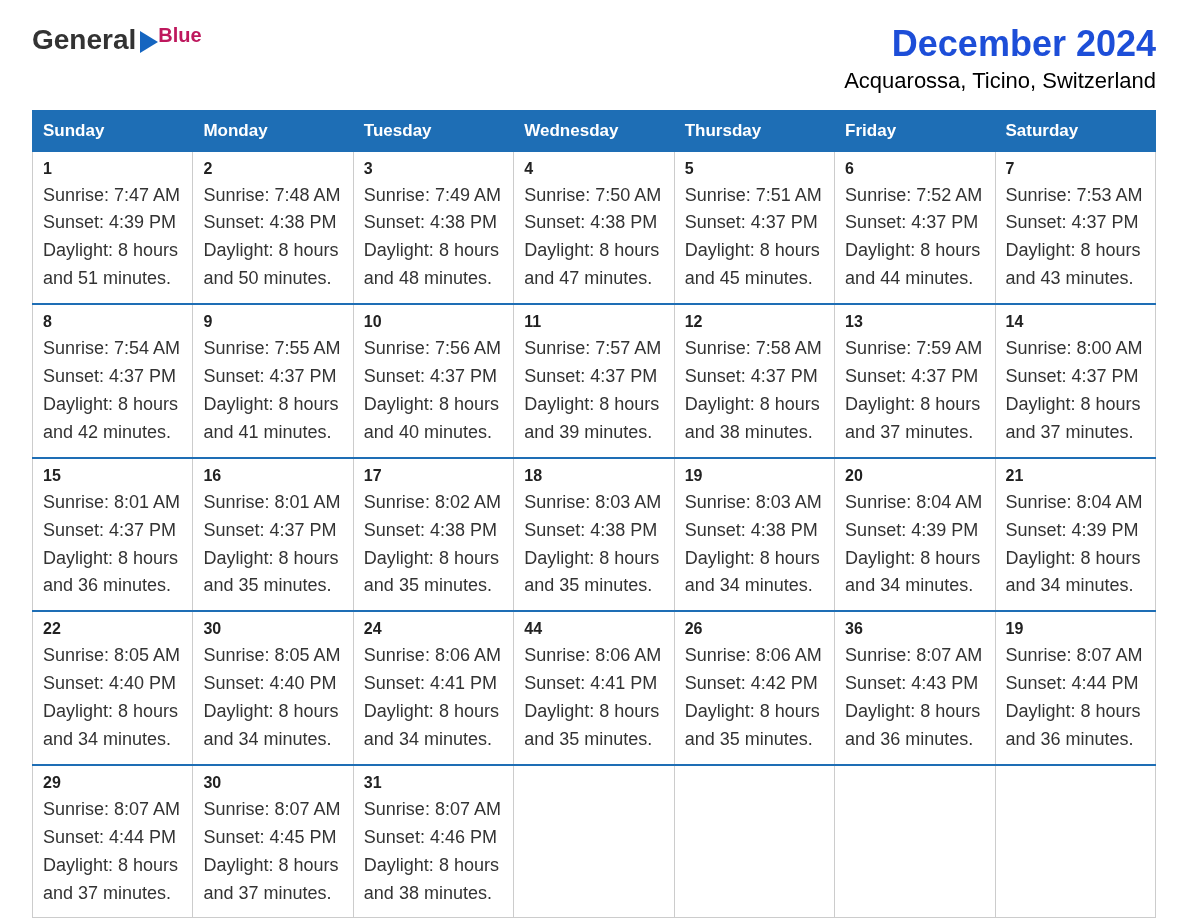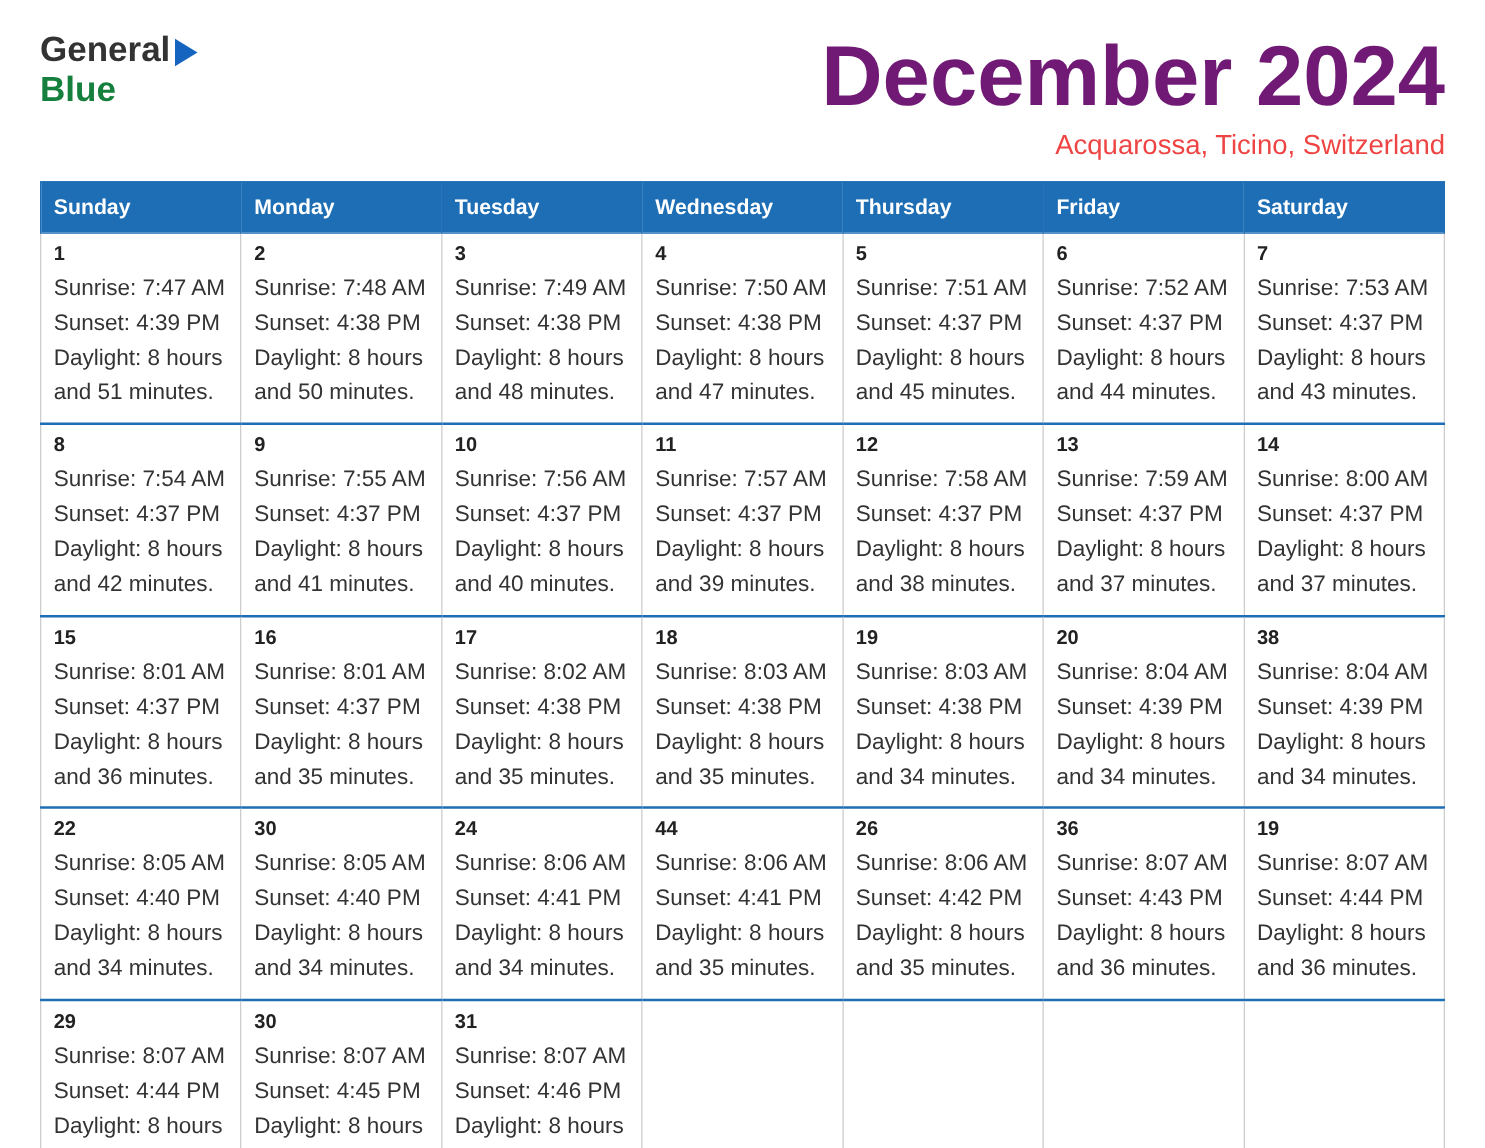--- a/index.html
+++ b/index.html
@@ -13,28 +13,28 @@
     .header {
       display: flex;
       justify-content: space-between;
       align-items: flex-start;
       margin-bottom: 16px;
     }
     .title-section {
       text-align: right;
     }
     .month-title {
-      font-size: 68px;
+      font-size: 36px;
       font-weight: bold;
-      color: #701a75;
+      color: #1d4ed8;
       line-height: 1.1;
     }
     .location {
       font-size: 22px;
-      color: #ef4444;
+      color: #000000;
       margin-top: 4px;
     }
     .calendar {
       width: 100%;
       border-collapse: collapse;
       border: 1px solid #c4b5fd;
     }
     .calendar th {
       background-color: #1e6eb5;
       color: #fff;
@@ -63,39 +63,39 @@
       line-height: 1.55;
     }
     .empty-cell {
       background: #fff;
     }
     .row-separator td {
       border-top: 2px solid #1e6eb5;
     }
     .logo-wrapper {
       display: flex;
-      flex-direction: column;
+      flex-direction: row;
       align-items: flex-start;
     }
     .logo-line1 {
       display: flex;
       align-items: center;
     }
   </style>
 </head>
 <body>
 
 <div class="header">
   <div class="logo-wrapper">
     <div class="logo-line1">
       <span style="font-size:28px;font-weight:bold;color:#333;font-family:Arial,sans-serif;">General</span>
       <span style="display:inline-block;width:0;height:0;border-top:11px solid transparent;border-bottom:11px solid transparent;border-left:18px solid #1565c0;margin-left:4px;margin-top:3px;"></span>
     </div>
     <div>
-      <span style="font-size:28px;font-weight:bold;color:#15803d;font-family:Arial,sans-serif;">Blue</span>
+      <span style="font-size:20px;font-weight:bold;color:#be185d;font-family:Arial,sans-serif;">Blue</span>
     </div>
   </div>
   <div class="title-section">
     <div class="month-title">December 2024</div>
     <div class="location">Acquarossa, Ticino, Switzerland</div>
   </div>
 </div>
 
 <table class="calendar">
   <thead>
@@ -289,21 +289,21 @@
         <td>
         <div class="day-number">20</div>
         <div class="day-info">
           Sunrise: 8:04 AM<br>
           Sunset: 4:39 PM<br>
           Daylight: 8 hours<br>
           and 34 minutes.
         </div>
       </td>
         <td>
-        <div class="day-number">38</div>
+        <div class="day-number">21</div>
         <div class="day-info">
           Sunrise: 8:04 AM<br>
           Sunset: 4:39 PM<br>
           Daylight: 8 hours<br>
           and 34 minutes.
         </div>
       </td>
       </tr>
       <tr class="row-separator">
         <td>

